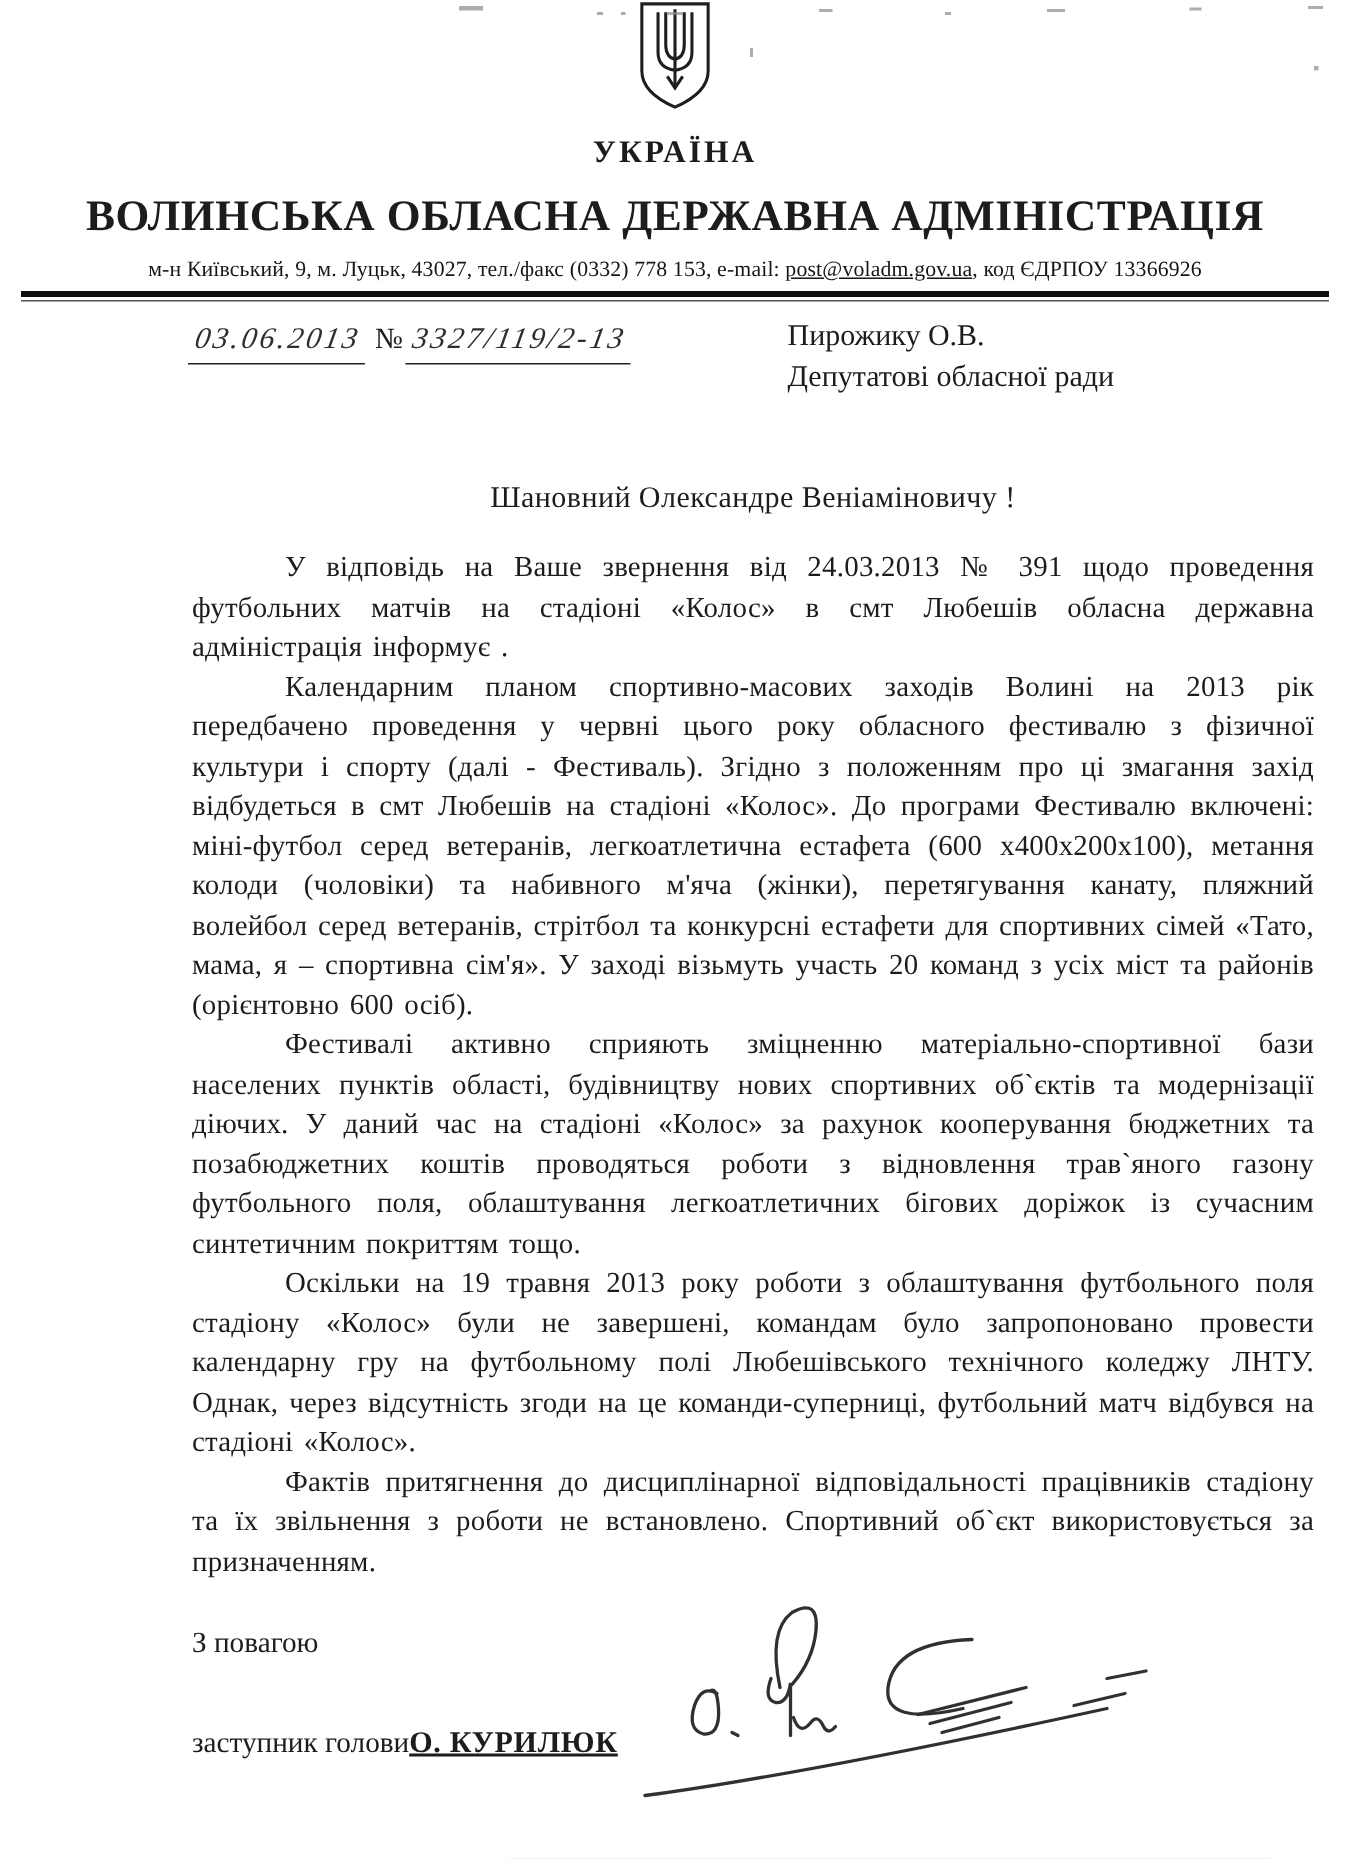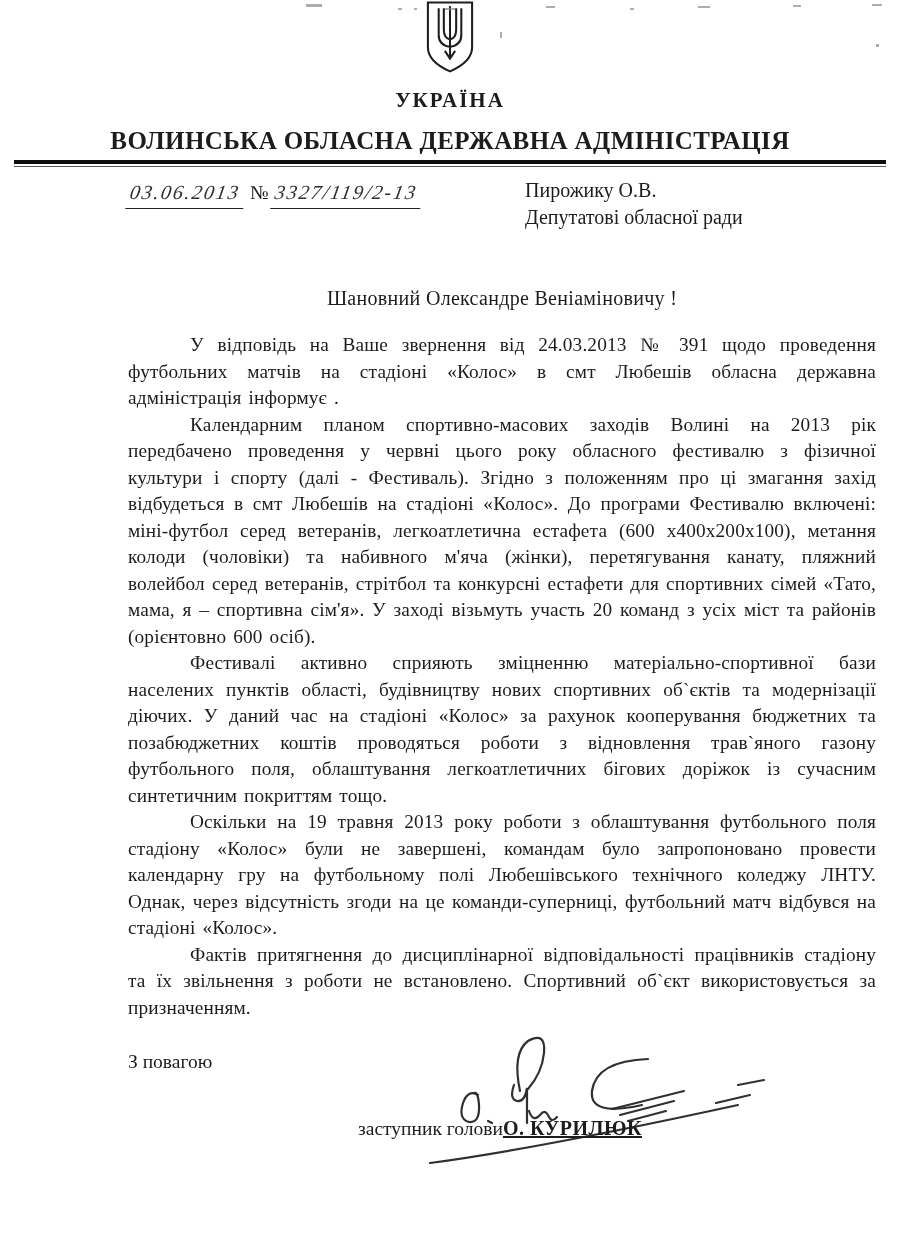--- a/index.html
+++ b/index.html
@@ -16,21 +16,21 @@
   .artifact{position:absolute;background:#8a8a8a;opacity:.7;}
   
   .header{text-align:center;}
   .emblem{display:inline-block;width:50px;height:74px;}
   .country{
     margin-top:10px;
     font-size:21px;font-weight:bold;letter-spacing:2px;
   }
   .org-name{
     margin-top:14px;
-    font-size:25px;font-weight:bold;letter-spacing:.4px;
+    font-size:29px;font-weight:bold;letter-spacing:.4px;
   }
   .address-line{
     margin-top:11px;
     font-size:14.5px;letter-spacing:.1px;color:#161616;
   }
   .address-line .email{text-decoration:underline;}
   .rule{
     margin:5px 14px 0 14px;
     border-top:4px solid #0d0d0d;
     border-bottom:1px solid #555;
@@ -68,21 +68,21 @@
     font-size:19.3px;line-height:26.5px;
     text-align:justify;
     text-indent:62px;
     word-spacing:2px;
     letter-spacing:.15px;
   }
   
   .closing{margin:30px 24px 16px 128px;font-size:19.5px;position:relative;}
   .regards{margin-top:6px;}
   .sign-row{
-    display:flex;justify-content:center;align-items:center;
+    display:flex;justify-content:flex-start;align-items:center;
     margin-top:44px;
   }
   .position{font-size:19.5px;}
   .signer{font-size:20px;font-weight:bold;letter-spacing:.5px;margin-right:4px;text-decoration:underline;}
   .signature-svg{
     position:absolute;
     left:288px;top:-18px;
     width:372px;height:140px;
     pointer-events:none;
   }
@@ -112,20 +112,21 @@
           <path d="M13 8 V34 Q13 44 24 45.5 Q35 44 35 34 V8"></path>
           <path d="M18 8 V29 Q18 37 24 38.5 Q30 37 30 29 V8"></path>
           <path d="M24 6 V46"></path>
           <path d="M24 45.5 V56"></path>
           <path d="M19 49.5 L24 57 L29 49.5"></path>
         </g>
       </svg>
     </span>
     <div class="country">УКРАЇНА</div>
     <div class="org-name">ВОЛИНСЬКА ОБЛАСНА ДЕРЖАВНА АДМІНІСТРАЦІЯ</div>
+    <div class="address-line"><span>м-н Київський, 9, м. Луцьк, 43027, тел./факс (0332) 778 153, e-mail: </span><span class="email">post@voladm.gov.ua</span><span>, код ЄДРПОУ 13366926</span></div>
     <div class="rule"></div>
   </div>
 
   <div class="ref-row">
     <div class="ref-left">
       <div>
         <span class="handwritten u">03.06.2013</span><span class="no-sym">№</span><span class="handwritten u">3327/119/2-13</span>
       </div>
     </div>
     <div class="recipient">

